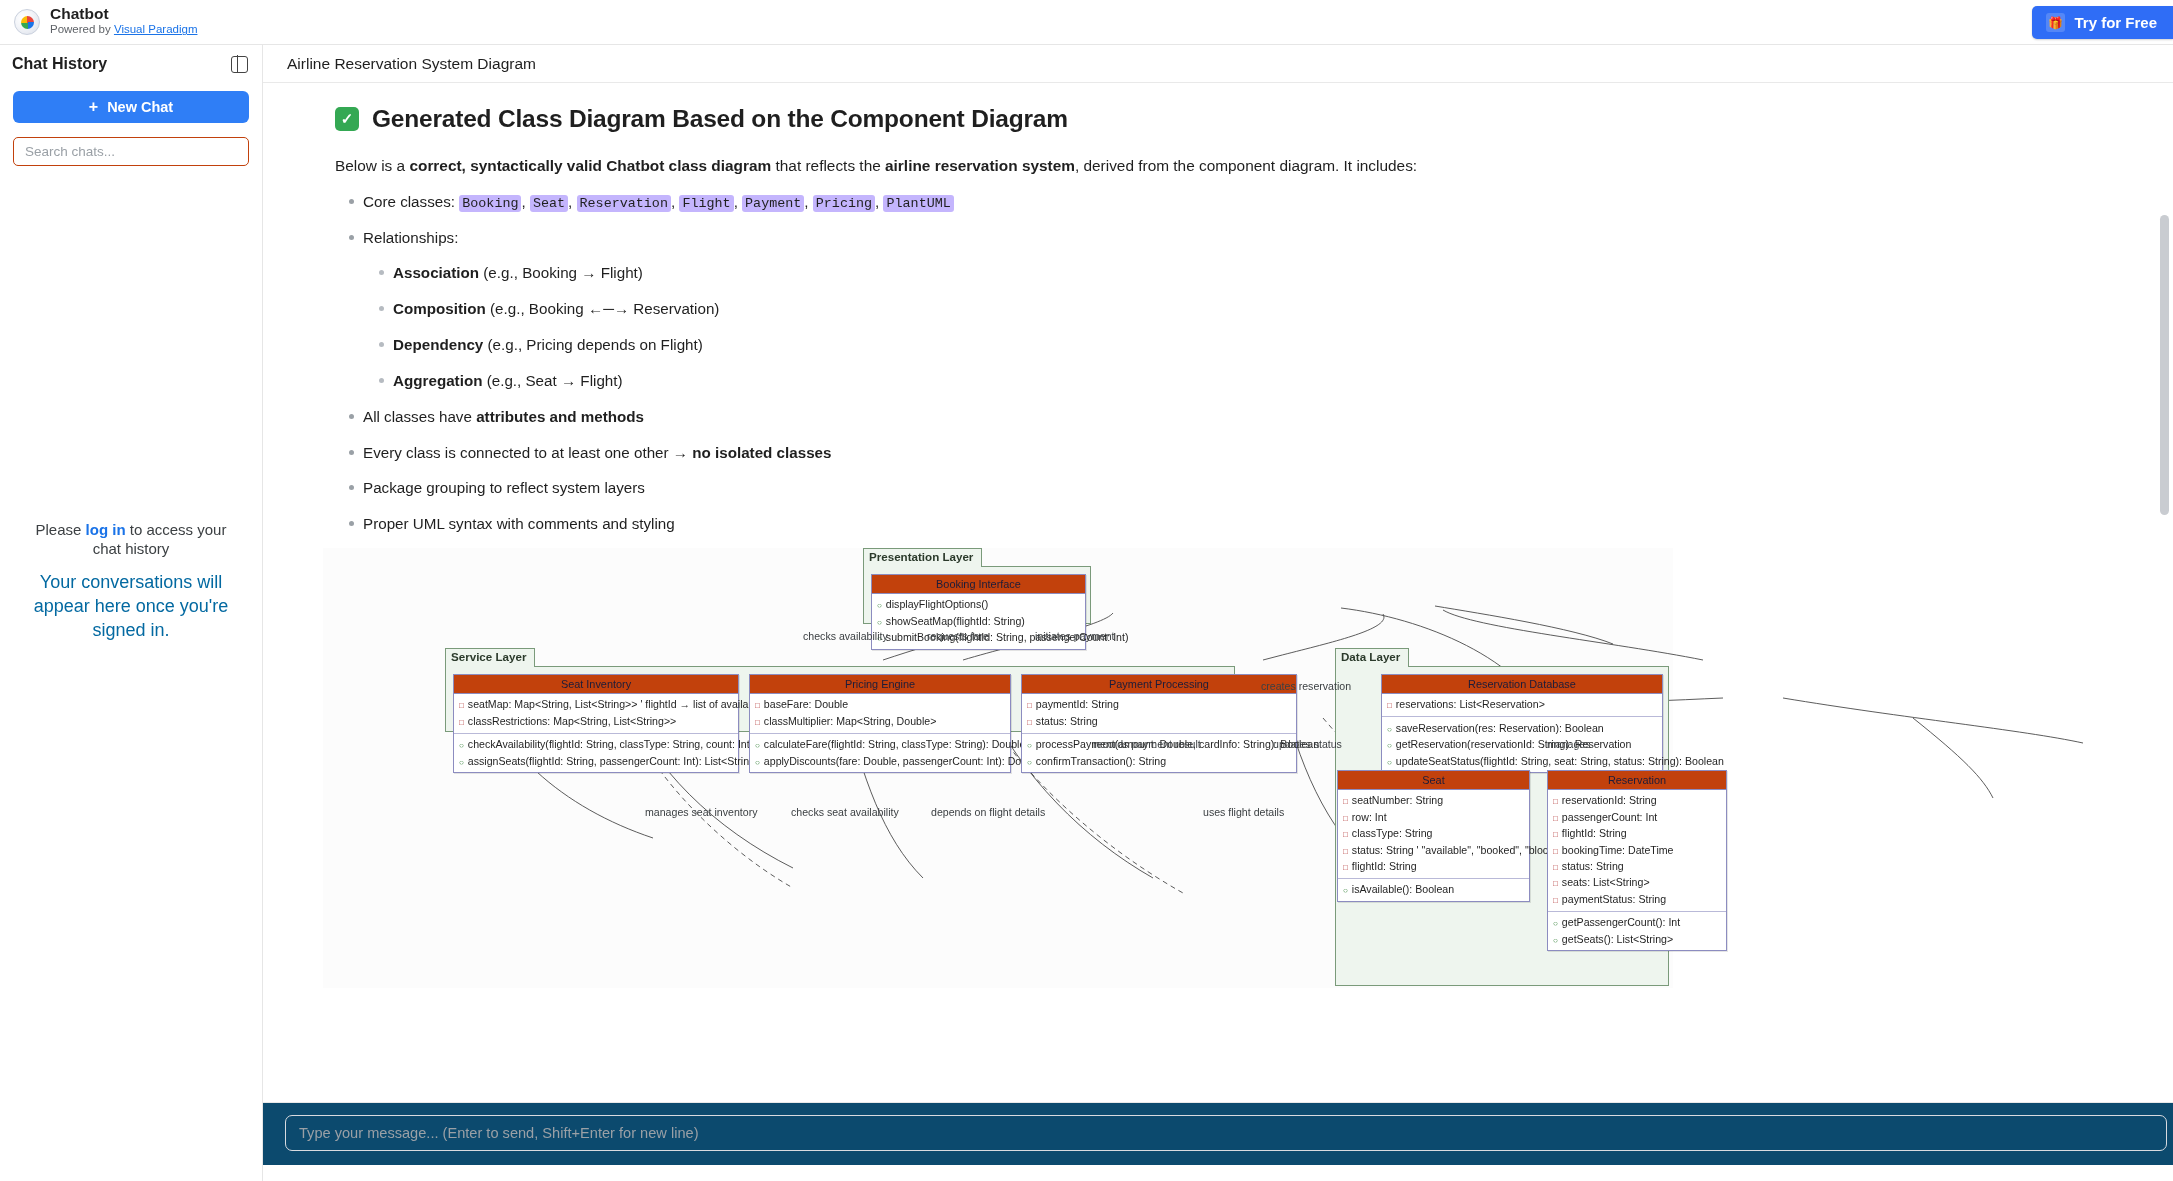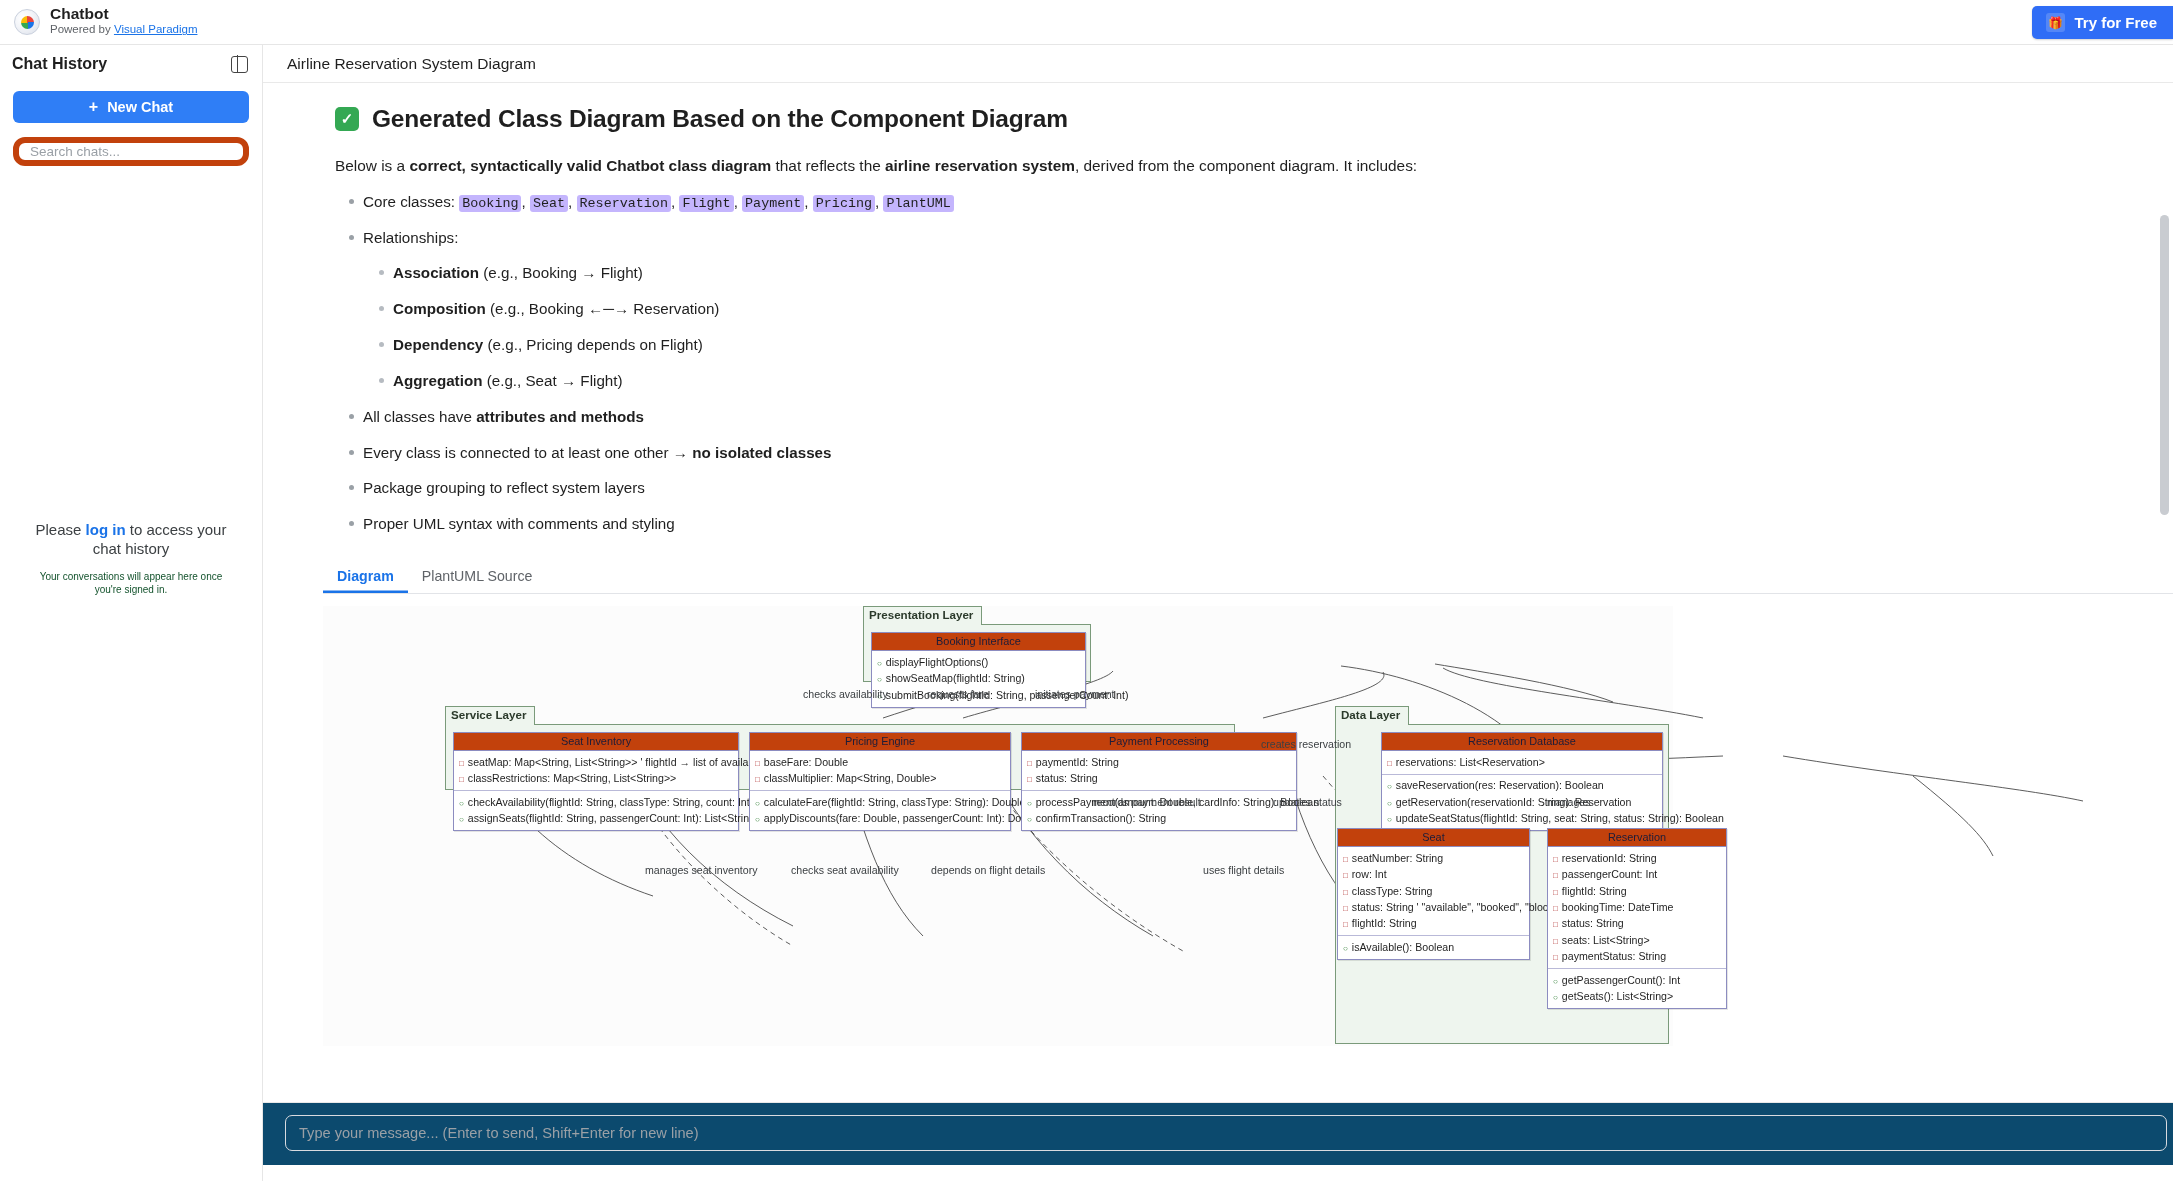--- a/index.html
+++ b/index.html
@@ -85,37 +85,37 @@
   .new-chat {
     margin: 8px 13px 0 13px;
     height: 32px; border-radius: 6px;
     background: #2f7ef6; color:#fff;
     display:flex; align-items:center; justify-content:center; gap:9px;
     font-size: 14.5px; font-weight: 600;
   }
   .plus { font-size: 16px; font-weight: 700; line-height: 1; }
   .search-box {
     margin: 14px 13px 0 13px; height: 29px;
-    border: 6px solid #c2410c; border-radius: 12px;
+    border: 1px solid #c2410c; border-radius: 5px;
     display:flex; align-items:center; padding: 0 9px;
   }
   .search-box input {
     border: 0; outline: 0; width: 100%; font-size: 13.5px;
     font-family: "Liberation Sans", sans-serif; color:#3c4043;
     background: transparent;
   }
   .search-box input::placeholder { color:#9aa0a6; }
   .login-note {
     margin-top: 355px;
     text-align:center; font-size: 15px; color:#3c4043; line-height: 1.25;
     padding: 0 26px;
   }
   .login-note a { color:#1a73e8; font-weight: 700; text-decoration: none; }
   .login-sub {
-    margin-top: 11px; font-size: 10px; color:#14532d; line-height: 1.35;
+    margin-top: 11px; font-size: 18px; color:#0369a1; line-height: 1.35;
     text-align:center; padding: 0 28px;
   }
 
   
   .main { flex:1; display:flex; flex-direction:column; min-width:0; position:relative; }
   .main-head {
     height: 38px; border-bottom: 1px solid #e9e9e9;
     display:flex; align-items:center; padding-left: 24px;
     font-size: 15.5px; color:#1f1f1f;
   }
@@ -313,28 +313,20 @@
             </ul>
           </li>
 
           <li><span>All classes have </span><b>attributes and methods</b></li>
           <li><span>Every class is connected to at least one other → </span><b>no isolated classes</b></li>
           <li><span>Package grouping to reflect system layers</span></li>
           <li><span>Proper UML syntax with comments and styling</span></li>
         </ul>
       </div>
 
-      <div class="tabs">
-        <div class="tab active">
-          <span>Diagram</span>
-        </div>
-        <div class="tab">
-          <span>PlantUML Source</span>
-        </div>
-      </div>
 
       <div class="canvas">
         <div class="plate"></div>
 
         <svg class="wires">
           <g fill="none" stroke="#4a4a4a" stroke-width="0.9">
             <path d="M760,65 C690,72 620,92 560,112"></path>
             <path d="M790,65 C780,78 700,94 640,112"></path>
             <path d="M1120,62 C1150,80 1290,94 1380,112"></path>
             <path d="M1112,58 C1160,66 1250,80 1290,96"></path>

